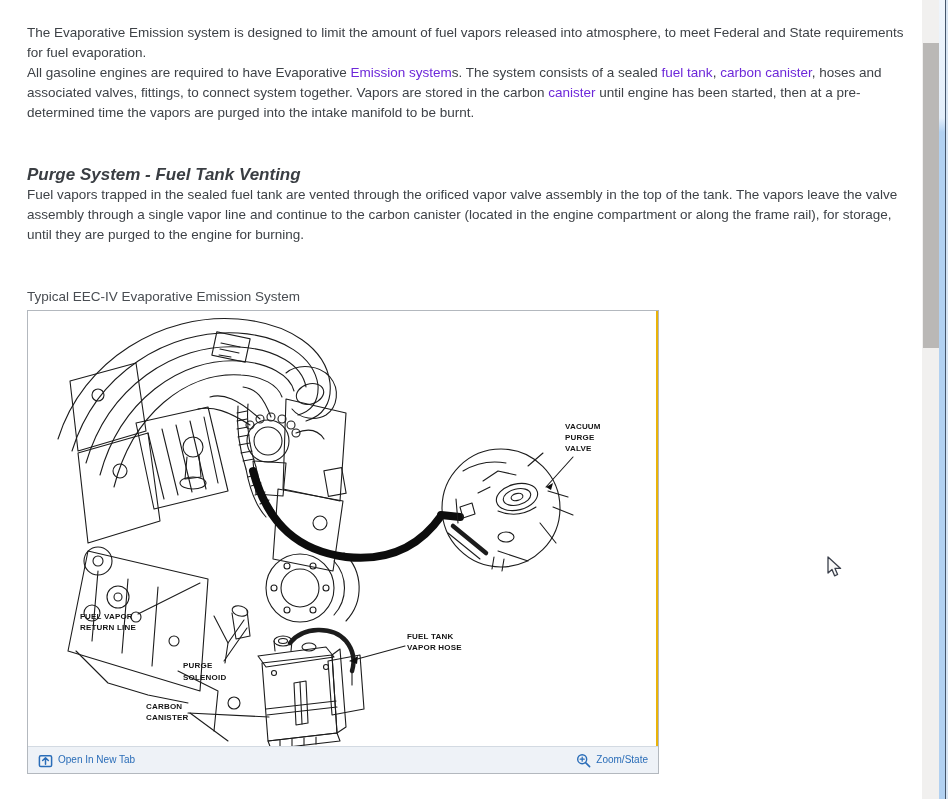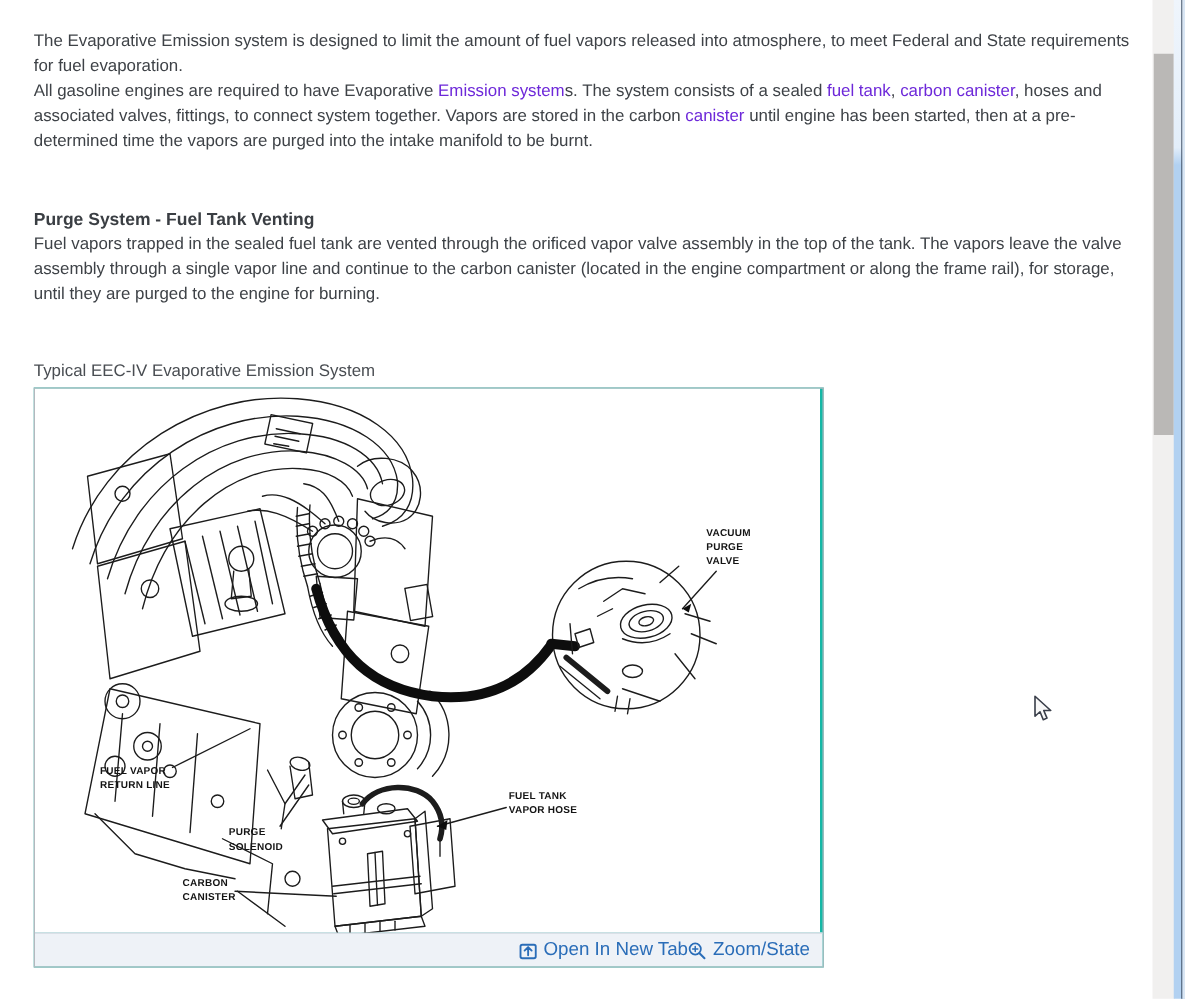--- a/index.html
+++ b/index.html
@@ -9,33 +9,33 @@
     font-family:"Liberation Sans", sans-serif;
     color:#3e4247;
   }
   .content{
     position:absolute;left:27px;top:23px;width:881px;
     font-size:13.5px;line-height:20px;
   }
   .content p{margin:0;}
   a.lnk{color:#6d28d9;text-decoration:none;cursor:pointer;}
   .section-heading{
-    margin:42px 0 0 0;font-size:14px;line-height:20px;font-weight:bold;color:#3a3e43;
+    margin:42px 0 0 0;font-size:17px;line-height:20px;font-weight:bold;color:#3a3e43;font-style:italic;
   }
   .fig-caption{
     margin:42px 0 3px 0;color:#494d52;
   }
   .figure{
-    width:630px;border:1px solid #b3b8be;background:#14b8a6;
+    width:630px;border:1px solid #b3b8be;background:#eab308;
   }
   .fig-canvas{width:628px;height:435px;background:#fff;}
   .fig-footer{
     height:26px;background:#eef2f7;border-top:1px solid #d3dae2;
-    display:flex;align-items:center;justify-content:flex-end;
-    padding:0 10px;font-size:15px;
+    display:flex;align-items:center;justify-content:space-between;
+    padding:0 10px;font-size:10px;
   }
   .fig-footer .flink{display:flex;align-items:center;gap:5px;color:#2a6db8;cursor:pointer;}
   .fig-footer svg{display:block;}
   
   .art path,.art circle,.art ellipse,.art polygon,.art polyline,.art line,.art rect{
     fill:none;stroke:#1c1c1c;stroke-width:1.1;stroke-linecap:round;stroke-linejoin:round;
   }
   .art .thick{stroke-width:8;stroke:#0d0d0d;}
   .art .med{stroke-width:4.5;}
   .art .fillb{fill:#0d0d0d;stroke:none;}

